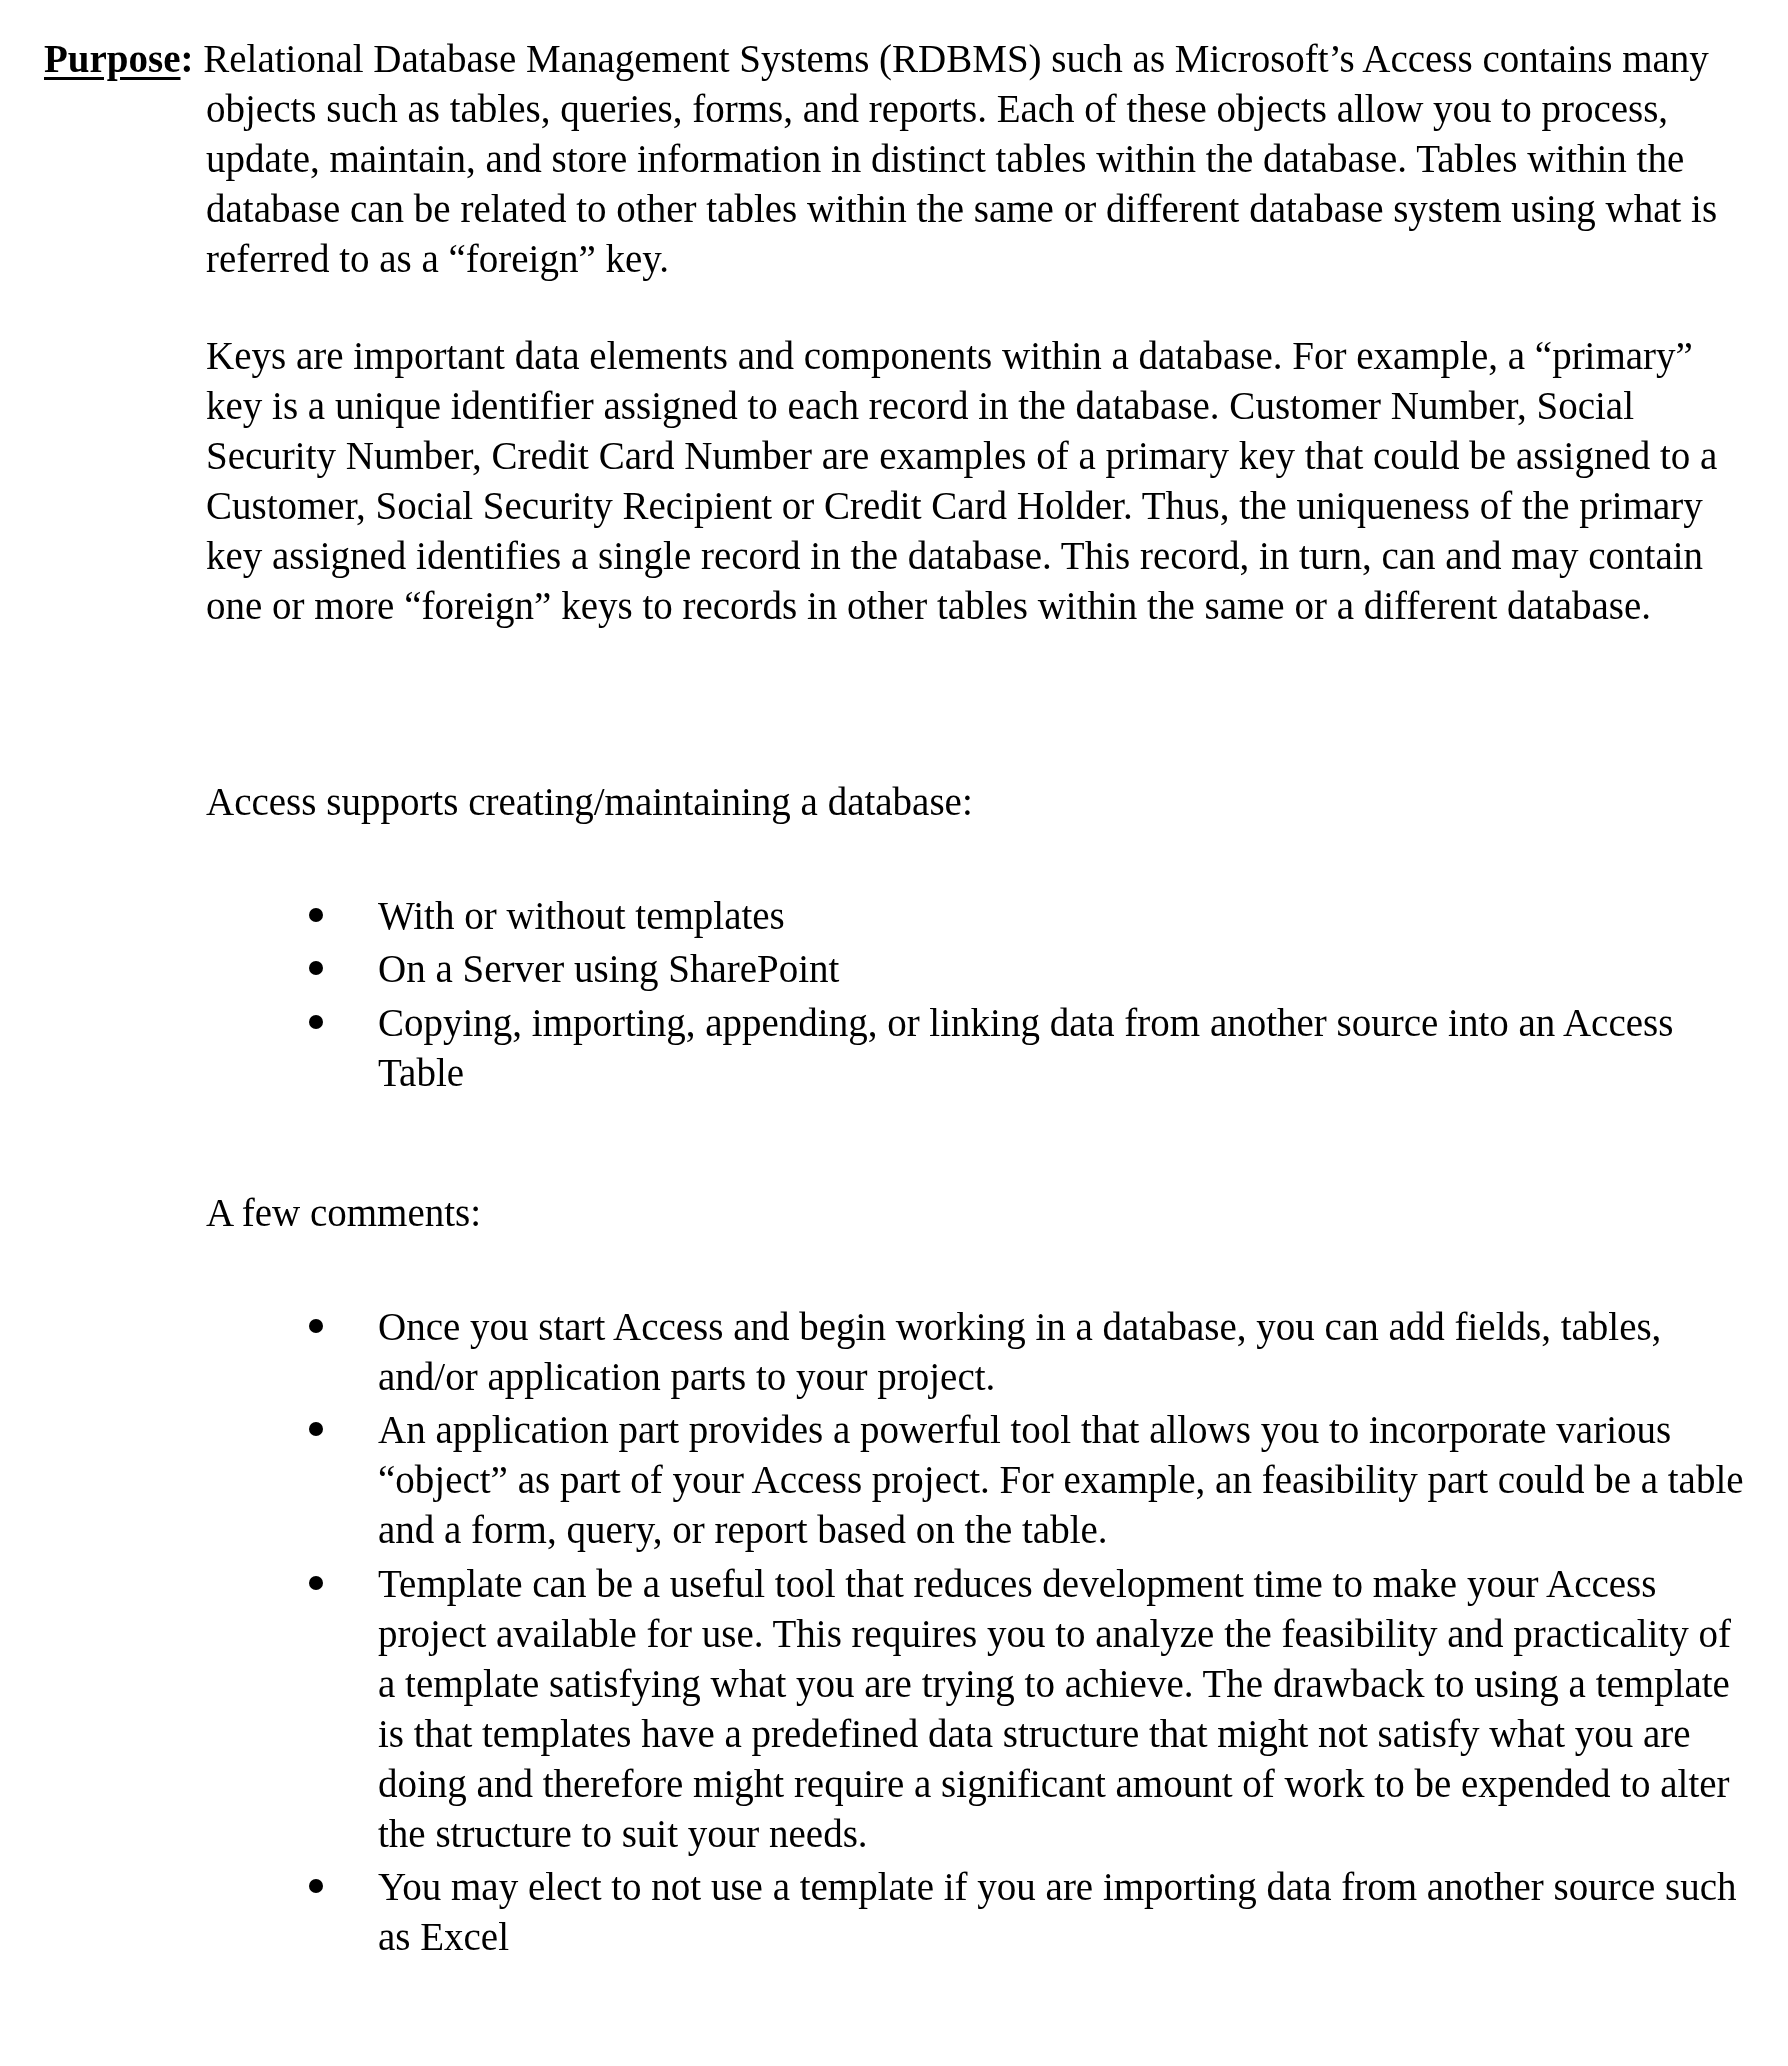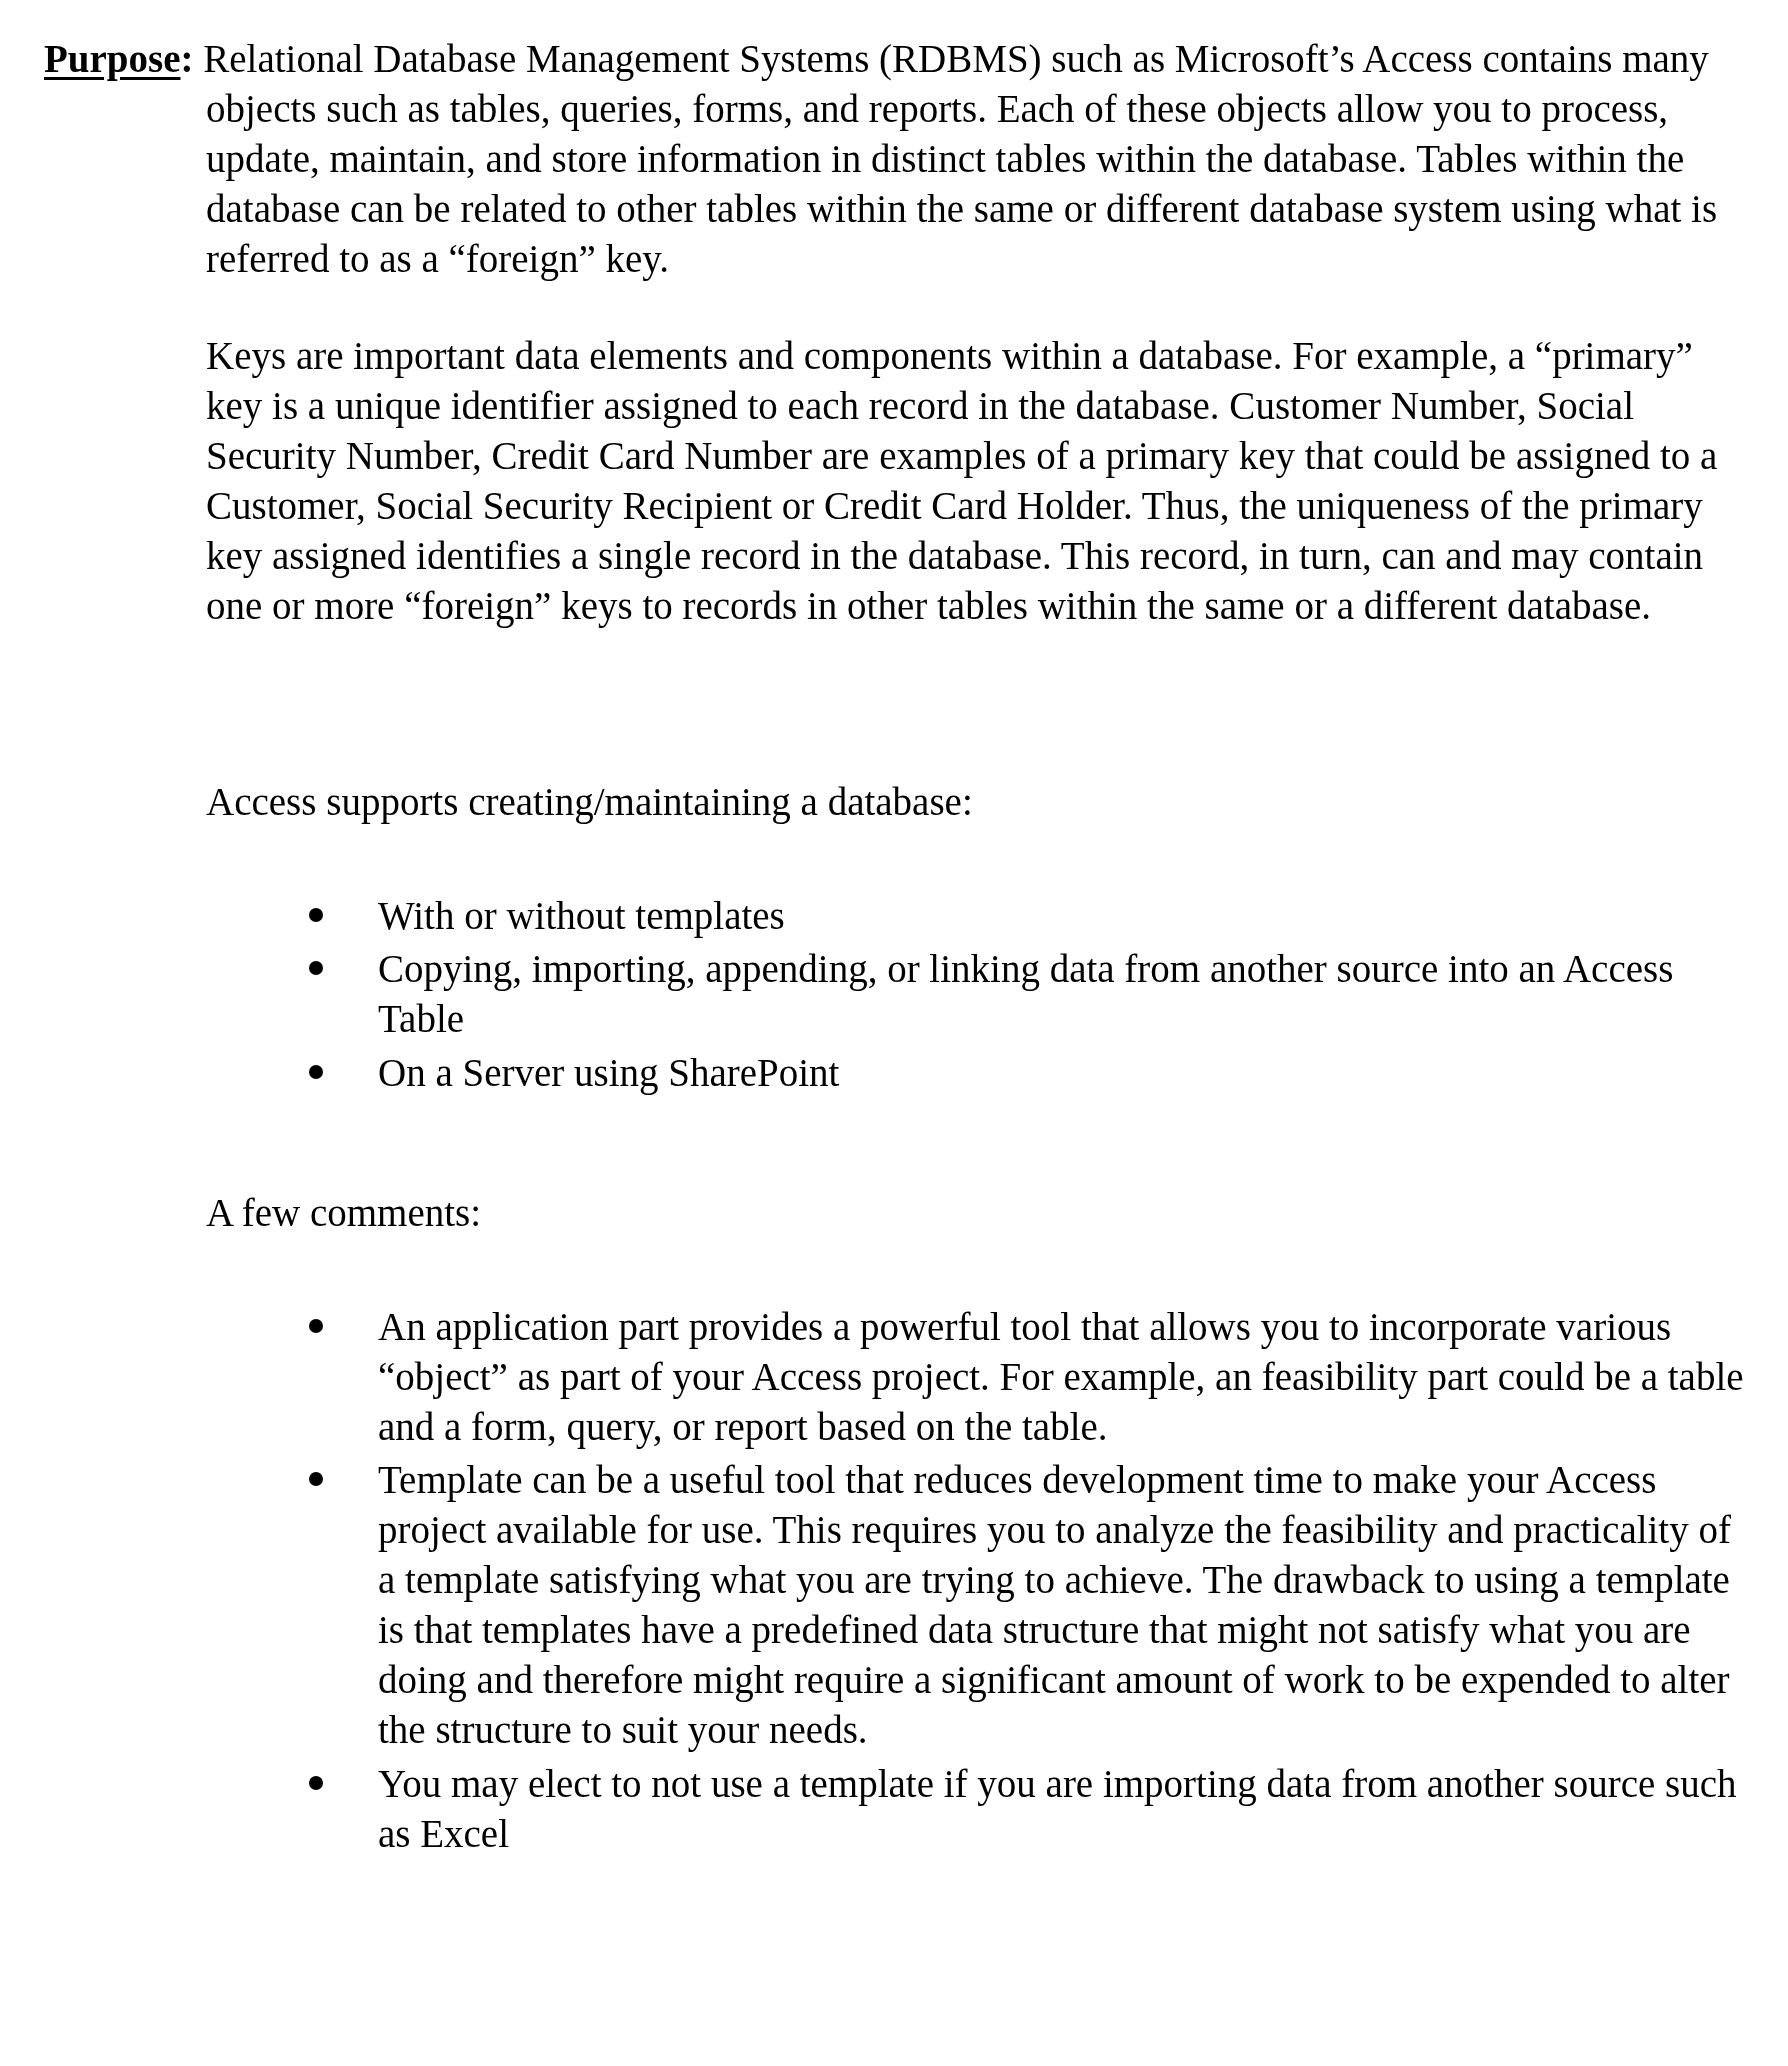--- a/index.html
+++ b/index.html
@@ -34,24 +34,25 @@
 <div class="block purpose-block">
   <p class="hang"><span class="purpose-label">Purpose</span><span style="font-weight:bold">:</span><span class="purpose-text"> Relational Database Management Systems (RDBMS) such as Microsoft’s Access contains many objects such as tables, queries, forms, and reports. Each of these objects allow you to process, update, maintain, and store information in distinct tables within the database. Tables within the database can be related to other tables within the same or different database system using what is referred to as a “foreign” key.</span></p>
 </div>
 
 <p class="block para p-keys">Keys are important data elements and components within a database. For example, a “primary” key is a unique identifier assigned to each record in the database. Customer Number, Social Security Number, Credit Card Number are examples of a primary key that could be assigned to a Customer, Social Security Recipient or Credit Card Holder. Thus, the uniqueness of the primary key assigned identifies a single record in the database. This record, in turn, can and may contain one or more “foreign” keys to records in other tables within the same or a different database.</p>
 
 <p class="block para p-access">Access supports creating/maintaining a database:</p>
 
 <ul class="list list-access">
   <li class="li"><span class="bullet"></span><span>With or without templates</span></li>
+  <li class="li"><span class="bullet"></span><span>On a Server using SharePoint</span></li>
   <li class="li"><span class="bullet"></span><span>Copying, importing, appending, or linking data from another source into an Access Table</span></li>
-  <li class="li"><span class="bullet"></span><span>On a Server using SharePoint</span></li>
 </ul>
 
 <p class="block para p-comments">A few comments:</p>
 
 <ul class="list list-comments">
+  <li class="li"><span class="bullet"></span><span>Once you start Access and begin working in a database, you can add fields, tables, and/or application parts to your project.</span></li>
   <li class="li"><span class="bullet"></span><span>An application part provides a powerful tool that allows you to incorporate various “object” as part of your Access project. For example, an feasibility part could be a table and a form, query, or report based on the table.</span></li>
   <li class="li"><span class="bullet"></span><span>Template can be a useful tool that reduces development time to make your Access project available for use. This requires you to analyze the feasibility and practicality of a template satisfying what you are trying to achieve. The drawback to using a template is that templates have a predefined data structure that might not satisfy what you are doing and therefore might require a significant amount of work to be expended to alter the structure to suit your needs.</span></li>
   <li class="li"><span class="bullet"></span><span>You may elect to not use a template if you are importing data from another source such as Excel</span></li>
 </ul>
 
 
 </body></html>

